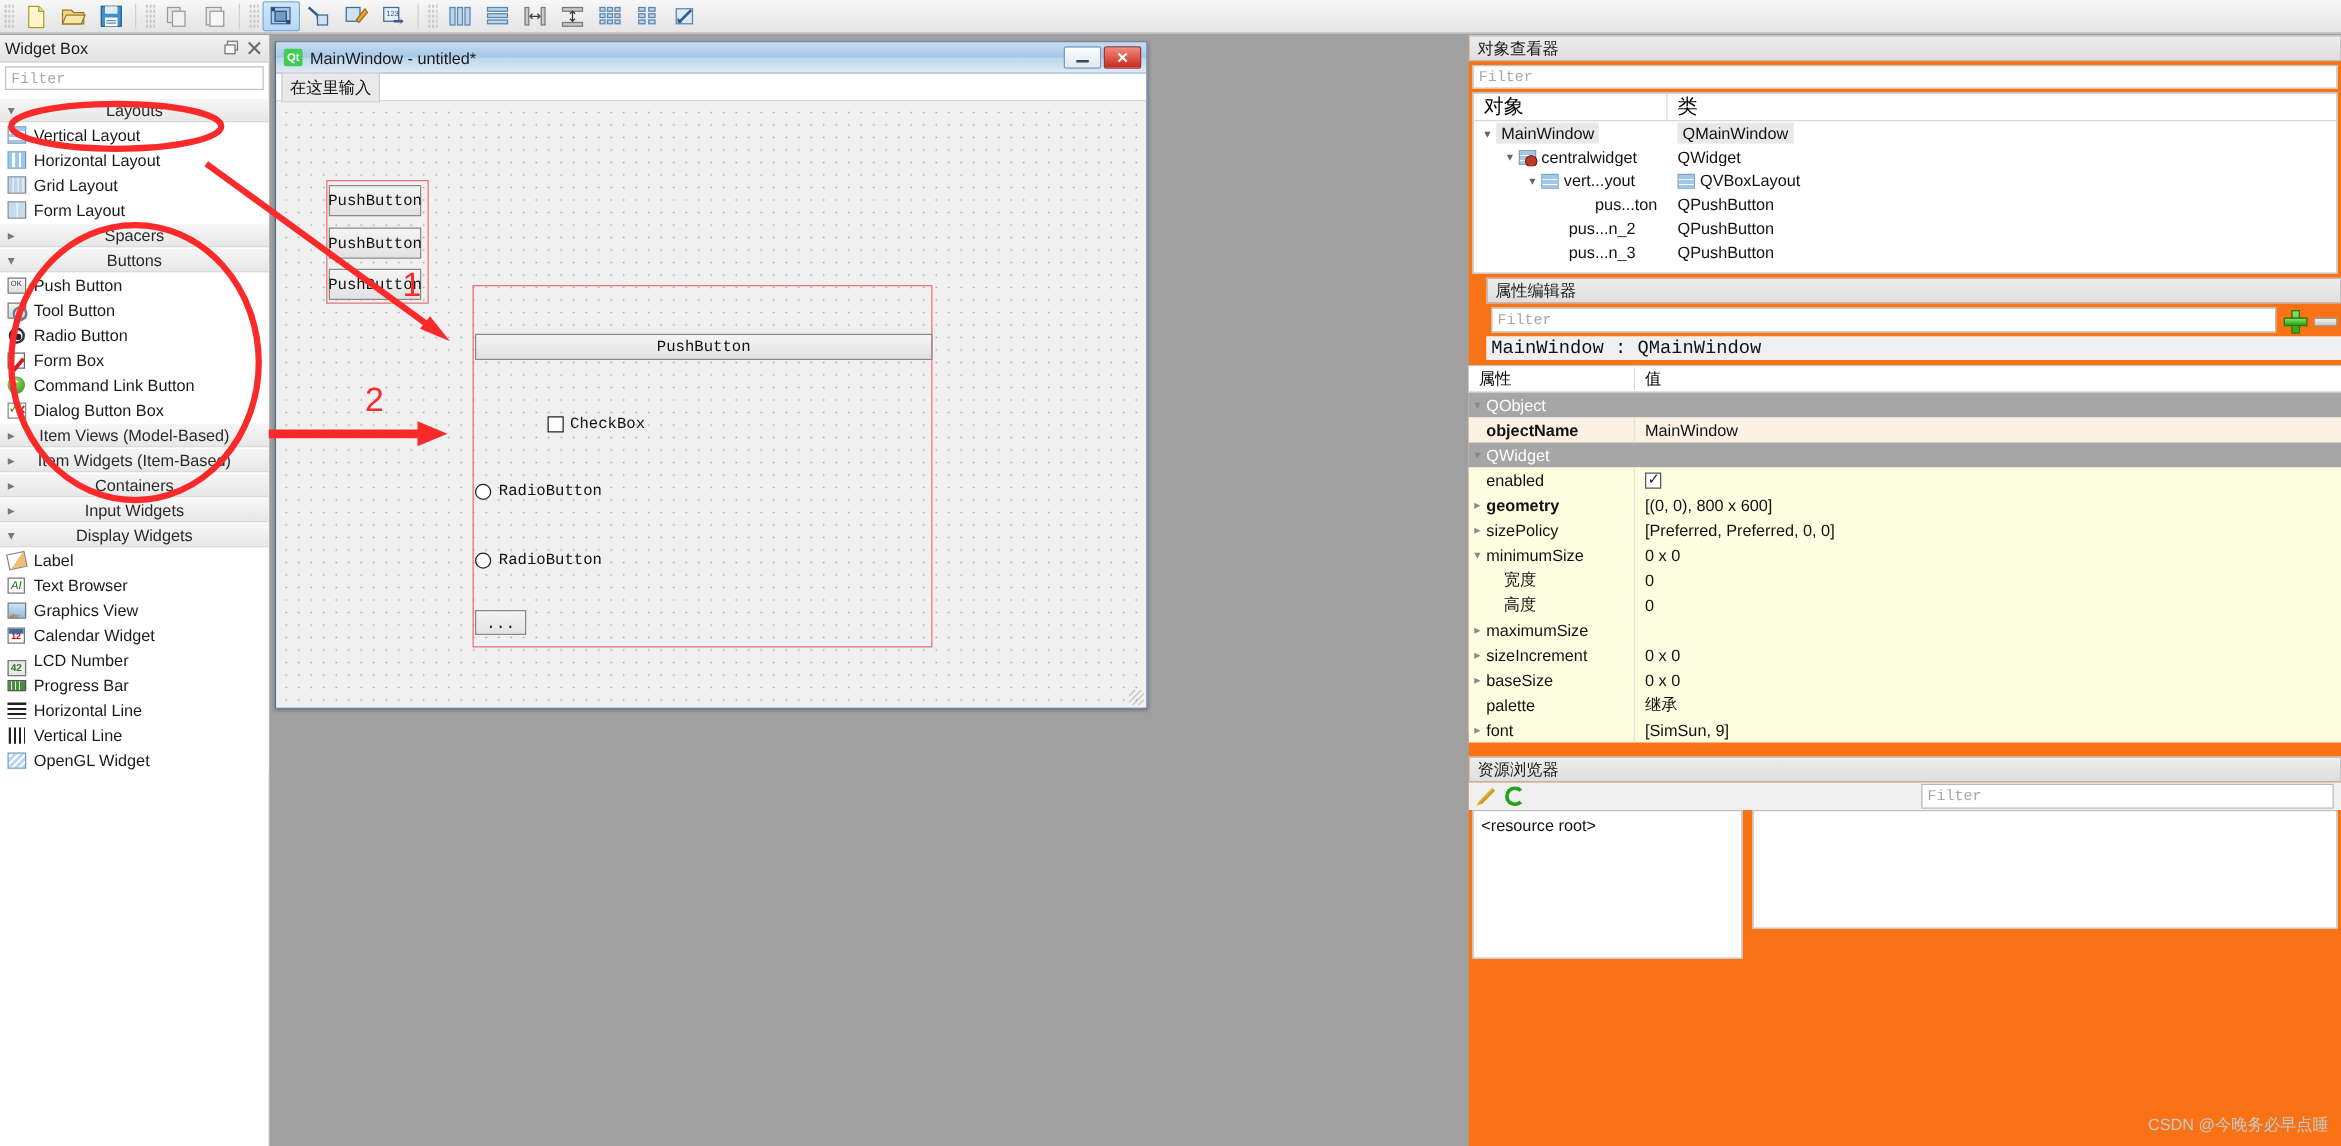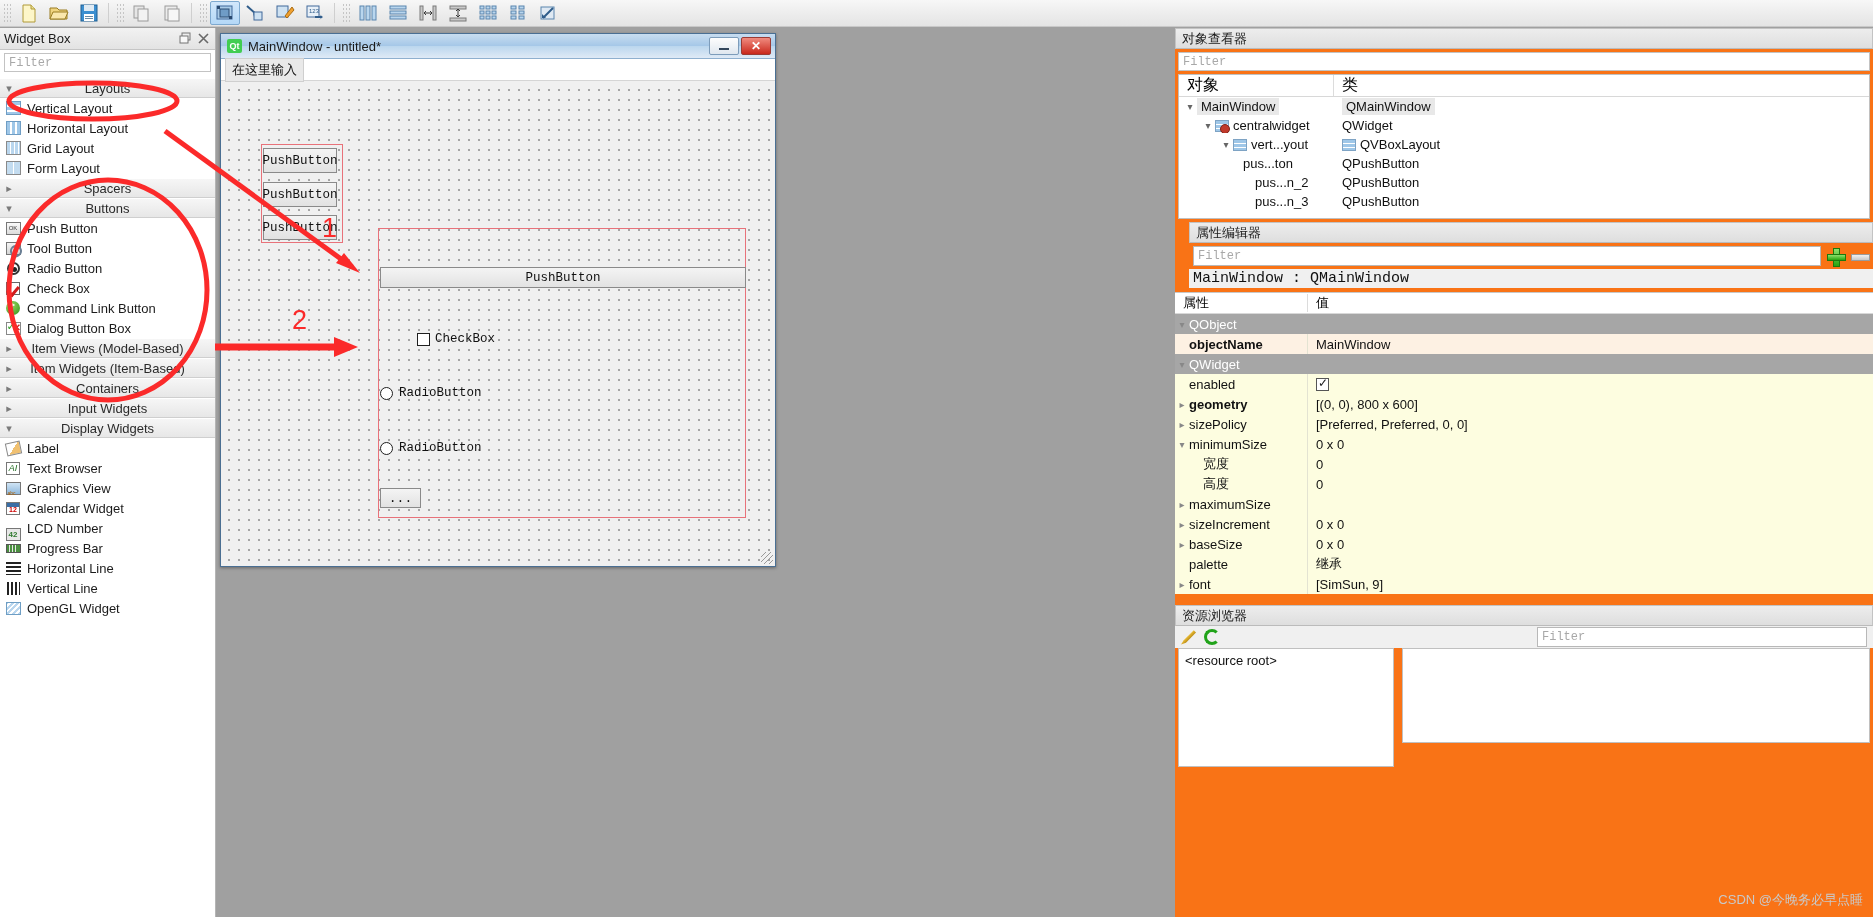--- a/index.html
+++ b/index.html
@@ -106,21 +106,21 @@
   .ic-hline{ width:15px;height:13px;
     background-image:linear-gradient(to bottom,#222 0 2px,#fff 2px 4px,#222 4px 6px,#fff 6px 8px,#222 8px 10px,#fff 10px 12px,#222 12px 13px);}
   .ic-vline{ width:13px;height:13px;
     background-image:linear-gradient(to right,#222 0 2px,#fff 2px 4px,#222 4px 6px,#fff 6px 8px,#222 8px 10px,#fff 10px 12px,#222 12px 13px);}
   .ic-opengl{ width:15px;height:13px;border:1px solid #6e9ec4;background:#fff;
     background-image:repeating-linear-gradient(-45deg,#b9d6ee 0 2px,#fff 2px 4px);}
 
   
   #canvas{ position:absolute; left:216px; top:28px; width:958px; height:889px; background:#a0a0a0; }
   #mainwin{
-    position:absolute; left:4px; top:5px; width:556px; height:534px;
+    position:absolute; left:4px; top:5px; width:698px; height:534px;
     border:1px solid #4a6f93; background:#f0f0f0;
     box-shadow:0 1px 3px rgba(0,0,0,.35);
   }
   #mw-title{
     height:25px; background:linear-gradient(to bottom,#c8ddf0 0%,#a6c8e8 48%,#bcd7ee 52%,#dfeaf6 100%);
     display:flex; align-items:center; padding-left:6px; border-bottom:1px solid #8fb0cf;
   }
   .qt-logo{ width:15px;height:14px;background:#41cd52;border-radius:2px;color:#fff;
     font-size:9px;font-weight:bold;display:flex;align-items:center;justify-content:center;margin-right:6px;}
   #mw-title .txt{ flex:1; font-size:13px; color:#1a1a1a; }
@@ -427,21 +427,21 @@
     <div class="wb-item">
       <span class="ic">
           <span class="ic-radio"></span>
         </span>
       <span>Radio Button</span>
     </div>
     <div class="wb-item">
       <span class="ic">
           <span class="ic-check"></span>
         </span>
-      <span>Check Box</span>
+      <span>Form Box</span>
     </div>
     <div class="wb-item">
       <span class="ic">
           <span class="ic-cmdlink"></span>
         </span>
       <span>Command Link Button</span>
     </div>
     <div class="wb-item">
       <span class="ic">
           <span class="ic-dlgbtn"></span>
@@ -545,21 +545,21 @@
       <div class="redbox" style="left:40px; top:62px; width:82px; height:99px;"></div>
 
       <div class="form-btn" style="left:42px; top:66px; width:74px; height:25px;">PushButton</div>
       <div class="form-btn" style="left:42px; top:100px; width:74px; height:25px;">PushButton</div>
       <div class="form-btn" style="left:42px; top:133px; width:74px; height:25px;">PushButton</div>
 
       <div class="redbox" style="left:157px; top:146px; width:368px; height:290px;"></div>
 
       <div class="form-btn" style="left:159px; top:185px; width:366px; height:21px;">PushButton</div>
 
-      <div class="chk-row" style="left:148px; top:250px;padding-left:48px;">
+      <div class="chk-row" style="left:169px; top:250px;padding-left:48px;">
         <span class="chk-box"></span>
         <span>CheckBox</span>
       </div>
 
       <div class="chk-row" style="left:159px; top:304px;">
         <span class="rad-box"></span>
         <span>RadioButton</span>
       </div>
 
       <div class="chk-row" style="left:159px; top:359px;">
@@ -635,21 +635,21 @@
           <span class="ic-vl"></span>
           <span>vert...yout</span>
         </span>
         <span class="c2" style="padding-left:8px;">
           <span class="ic-vl"></span>
           <span>QVBoxLayout</span>
         </span>
       </div>
 
       <div class="tree-row">
-        <span class="c1" style="padding-left:64px;">
+        <span class="c1" style="padding-left:89px;justify-content:center;">
             <span>pus...ton</span>
           </span>
         <span class="c2" style="padding-left:8px;">
             <span>QPushButton</span>
           </span>
       </div>
       <div class="tree-row">
         <span class="c1" style="padding-left:76px;">
             <span>pus...n_2</span>
           </span>

